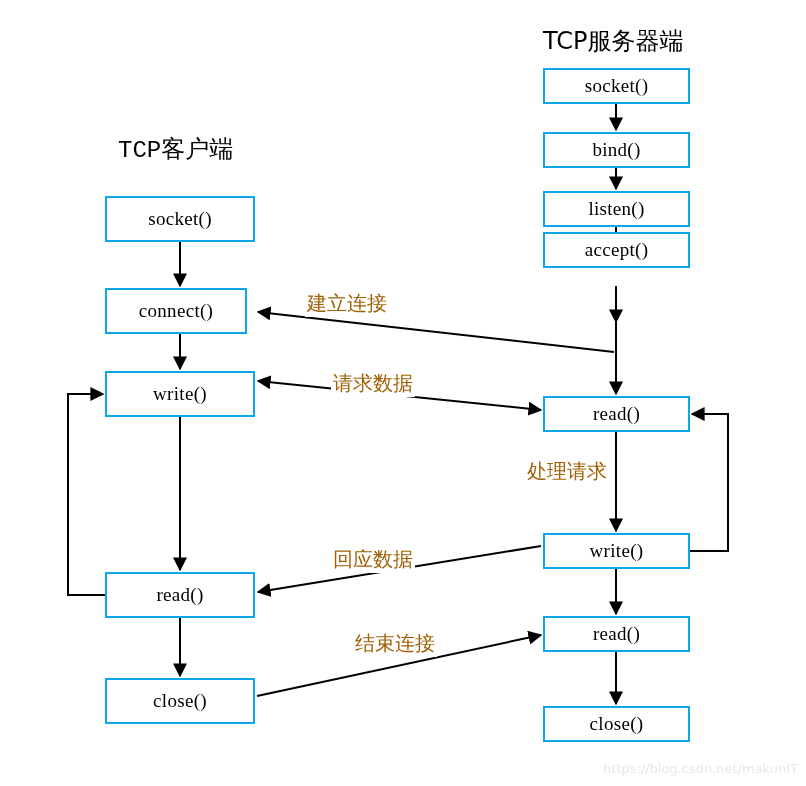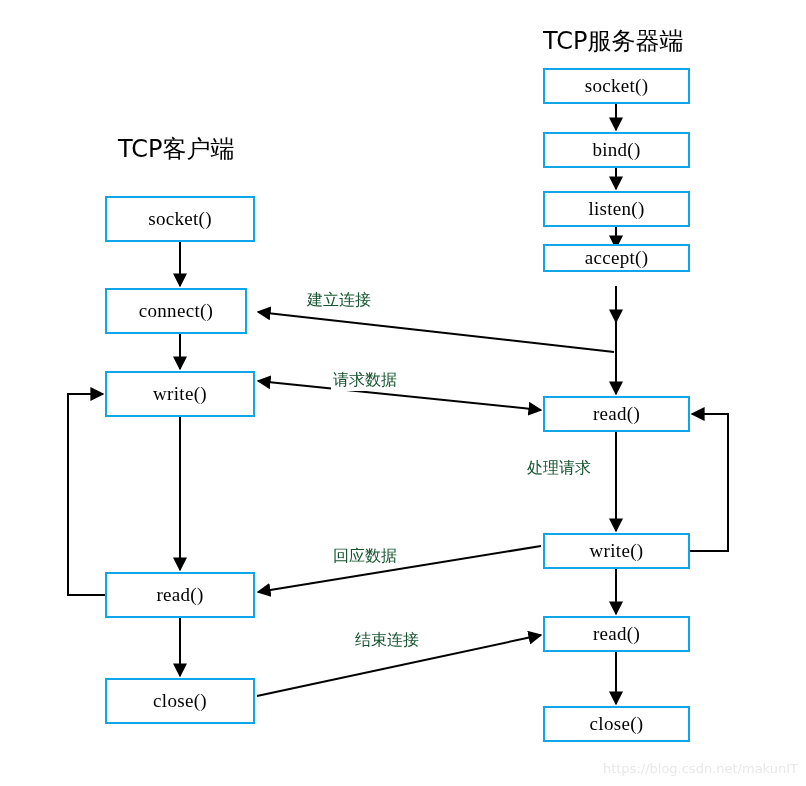--- a/index.html
+++ b/index.html
@@ -40,22 +40,22 @@
     position: absolute;
     font-family: "DejaVu Sans", "Liberation Sans", sans-serif;
     font-size: 24px;
     color: #000000;
     white-space: nowrap;
     z-index: 3;
   }
   .edge-label {
     position: absolute;
     font-family: "DejaVu Sans", "Liberation Sans", sans-serif;
-    font-size: 16px;
-    color: #14532d;
+    font-size: 20px;
+    color: #a16207;
     white-space: nowrap;
     background: #ffffff;
     padding: 0 2px;
     z-index: 4;
   }
   .watermark {
     position: absolute;
     right: 8px;
     bottom: 10px;
     font-family: "DejaVu Sans", "Liberation Sans", sans-serif;
@@ -100,33 +100,33 @@
       <line x1="614" y1="352" x2="258" y2="312" marker-end="url(#arrow)"></line>
 
       <line x1="258" y1="381" x2="541" y2="410" marker-start="url(#arrow)" marker-end="url(#arrow)"></line>
 
       <line x1="541" y1="546" x2="258" y2="592" marker-end="url(#arrow)"></line>
 
       <line x1="257" y1="696" x2="541" y2="635" marker-end="url(#arrow)"></line>
     </g>
   </svg>
 
-  <div class="col-title" style="left:118px; top:133px;">TCP客户端</div>
+  <div class="col-title" style="left:118px; top:133px;font-family:Liberation Mono, monospace;">TCP客户端</div>
   <div class="col-title" style="left:543px; top:25px;">TCP服务器端</div>
 
   <div class="node-box" style="left:105px; top:196px; width:150px; height:46px;">socket()</div>
   <div class="node-box" style="left:105px; top:288px; width:142px; height:46px;">connect()</div>
   <div class="node-box" style="left:105px; top:371px; width:150px; height:46px;">write()</div>
   <div class="node-box" style="left:105px; top:572px; width:150px; height:46px;">read()</div>
   <div class="node-box" style="left:105px; top:678px; width:150px; height:46px;">close()</div>
 
   <div class="node-box" style="left:543px; top:68px; width:147px; height:36px;">socket()</div>
   <div class="node-box" style="left:543px; top:191px; width:147px; height:36px;">listen()</div>
   <div class="node-box" style="left:543px; top:132px; width:147px; height:36px;">bind()</div>
-  <div class="node-box" style="left:543px; top:244px; width:147px; height:28px;">accept()</div>
+  <div class="node-box" style="left:543px; top:232px; width:147px; height:36px;">accept()</div>
   <div class="node-box" style="left:543px; top:396px; width:147px; height:36px;">read()</div>
   <div class="node-box" style="left:543px; top:533px; width:147px; height:36px;">write()</div>
   <div class="node-box" style="left:543px; top:616px; width:147px; height:36px;">read()</div>
   <div class="node-box" style="left:543px; top:706px; width:147px; height:36px;">close()</div>
 
   <div class="edge-label" style="left:305px; top:290px;">建立连接</div>
   <div class="edge-label" style="left:331px; top:370px;">请求数据</div>
   <div class="edge-label" style="left:525px; top:458px;">处理请求</div>
   <div class="edge-label" style="left:331px; top:546px;">回应数据</div>
   <div class="edge-label" style="left:353px; top:630px;">结束连接</div>

